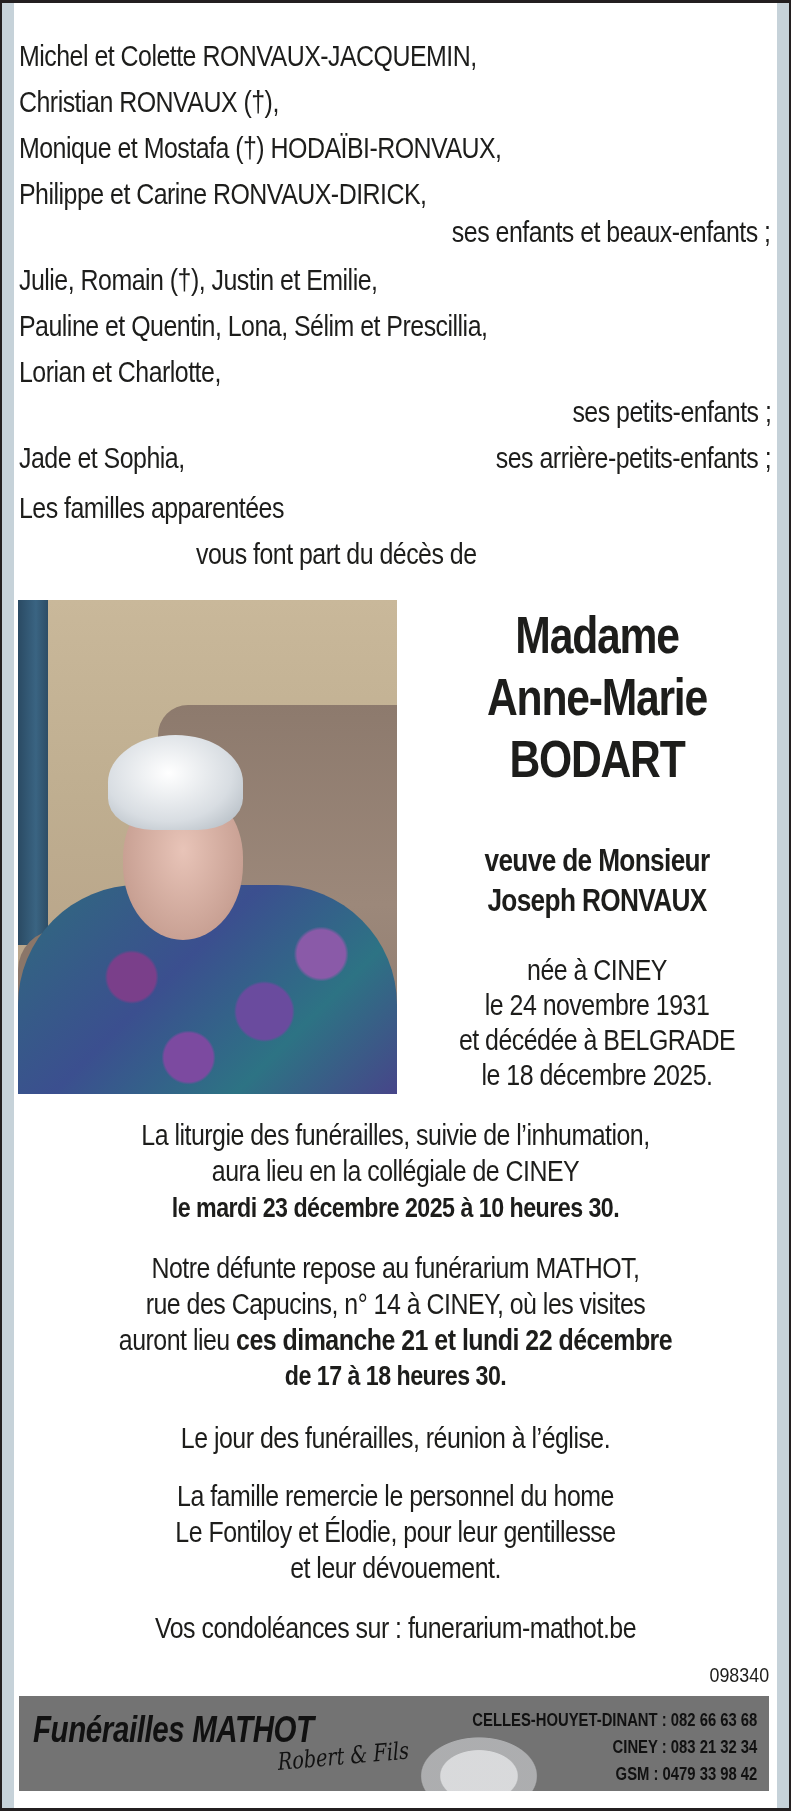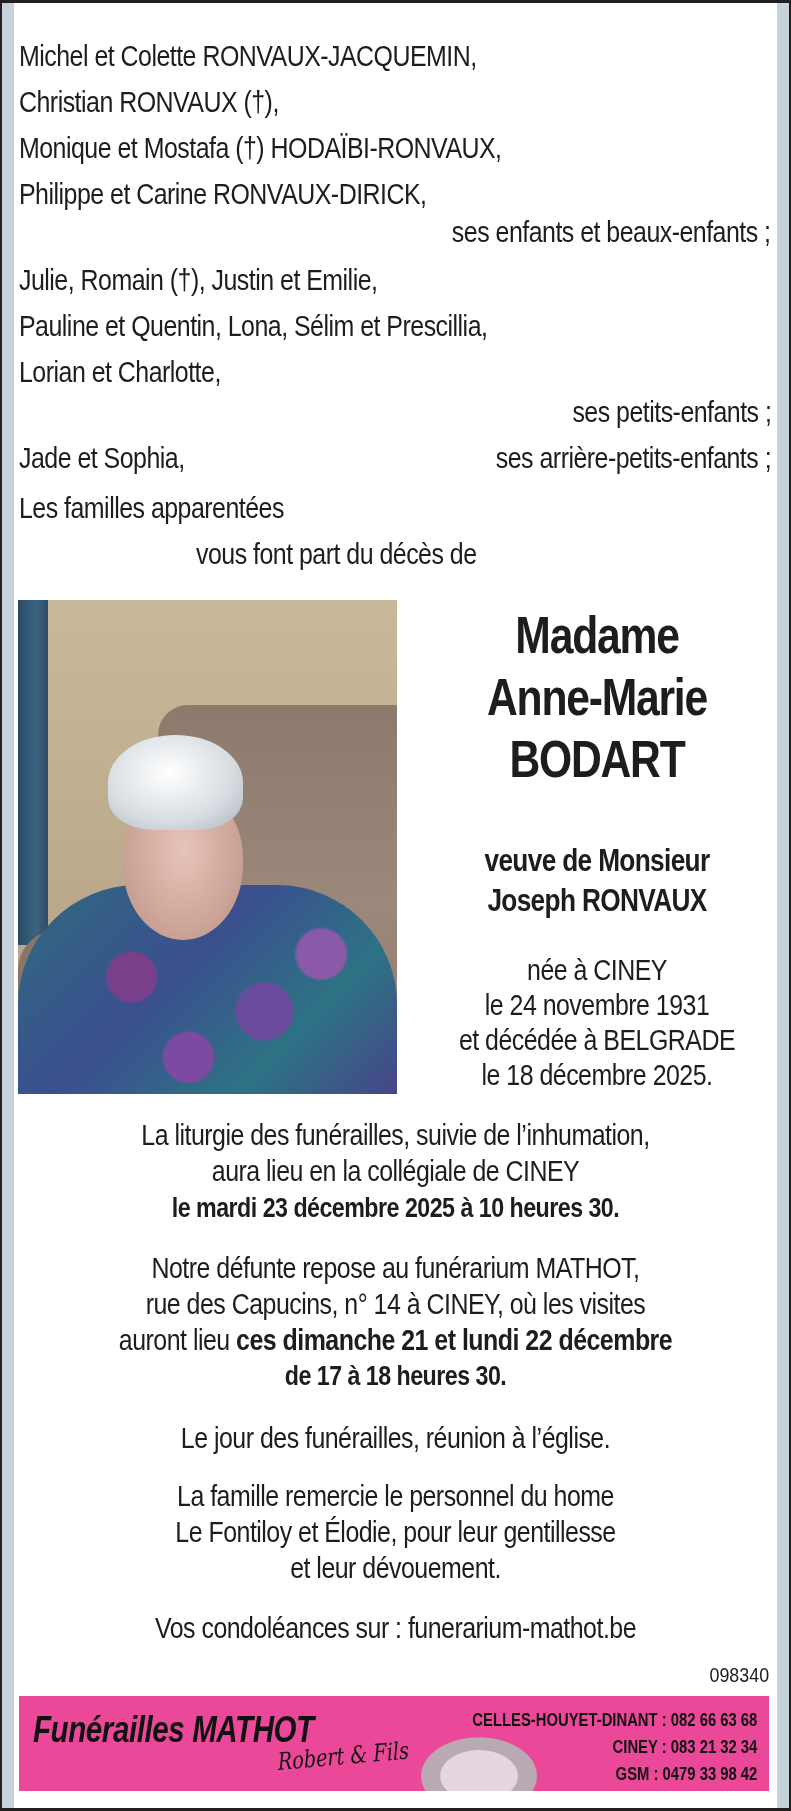--- a/index.html
+++ b/index.html
@@ -54,21 +54,21 @@
     border-radius: 120px 120px 0 0;
     background:
       radial-gradient(circle at 30% 40%, #7a3f8a 0 8%, transparent 9%),
       radial-gradient(circle at 65% 55%, #6a4b9e 0 10%, transparent 11%),
       radial-gradient(circle at 80% 30%, #8a5aa8 0 7%, transparent 8%),
       radial-gradient(circle at 45% 75%, #7c4aa0 0 9%, transparent 10%),
       linear-gradient(135deg, #2f6b7e, #3b4f8f 40%, #2d7384 70%, #4a3f8a); }
 
   .sponsor {
     position: absolute; left: 19px; top: 1696px; width: 750px; height: 95px;
-    background: #ec4899;
+    background: #737373;
     overflow: hidden;
   }
   .sponsor .flower {
     position: absolute; left: 400px; top: 20px; width: 150px; height: 120px;
     background: radial-gradient(ellipse at 40% 50%, #e4e5e7 0 30%, #b3b4b6 31% 45%, transparent 46%);
     opacity: 0.9;
   }
   .brand {
     position: absolute; left: 14px; top: 14px;
     font-family: "Liberation Sans", sans-serif;

